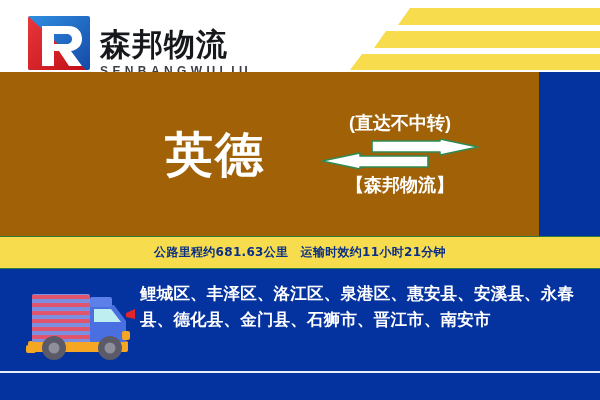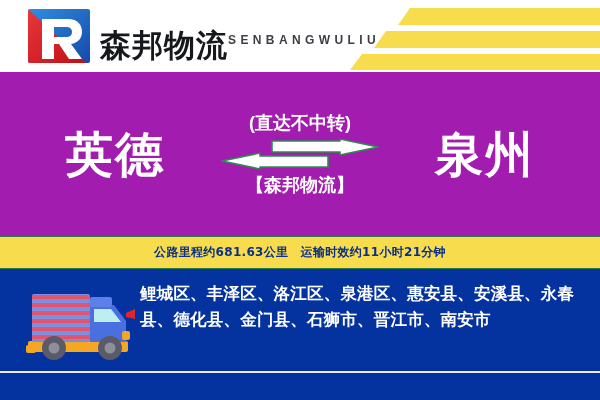--- a/index.html
+++ b/index.html
@@ -8,34 +8,34 @@
     font-family:"Liberation Sans","DejaVu Sans",sans-serif;
     background:#0433a0;
   }
   .banner{position:relative;width:600px;height:400px;overflow:hidden;background:#0433a0;}
 
   
   .header{position:absolute;left:0;top:0;width:600px;height:72px;background:#ffffff;overflow:hidden;}
   .logo-wrap{position:absolute;left:28px;top:9px;display:flex;align-items:center;}
   .logo-mark{position:relative;width:62px;height:54px;overflow:hidden;border-radius:2px;}
   .logo-mark svg{display:block;}
-  .logo-text{margin-left:10px;display:flex;justify-content:center;margin-top:20px;}
+  .logo-text{margin-left:10px;display:flex;flex-direction:column;justify-content:center;margin-top:20px;}
   .logo-cn{
     font-family:"DejaVu Sans","Liberation Sans",sans-serif;
     font-size:31px;font-weight:bold;color:#16181c;line-height:1.02;
     letter-spacing:1px;white-space:nowrap;
   }
   .logo-en{
     font-size:12px;font-weight:bold;color:#3c3f45;
     letter-spacing:4.4px;margin-top:3px;white-space:nowrap;
   }
   .stripes{position:absolute;right:0;top:0;width:260px;height:72px;}
 
   
-  .main{position:absolute;left:0;top:72px;width:600px;height:164px;background:#a21caf;}
+  .main{position:absolute;left:0;top:72px;width:539px;height:164px;background:#a16207;}
   .route{position:absolute;left:0;top:0;width:600px;height:164px;display:flex;align-items:center;justify-content:center;}
   .city{
     font-family:"DejaVu Sans","Liberation Sans",sans-serif;
     font-size:48px;font-weight:bold;color:#ffffff;line-height:1;
     letter-spacing:2px;white-space:nowrap;
   }
   .city-left{width:200px;text-align:center;}
   .city-right{width:200px;text-align:center;}
   .mid{width:170px;display:flex;flex-direction:column;align-items:center;justify-content:center;}
   .mid-top,.mid-bottom{
@@ -119,21 +119,20 @@
         <div class="mid-top">(直达不中转)</div>
         <div class="arrow-box">
           <svg width="160" height="30" viewBox="0 0 160 30" xmlns="http://www.w3.org/2000/svg">
             <polygon points="52,2 120,2 120,0 158,8 120,16 120,13 52,13" fill="#ffffff" stroke="#2f8a52" stroke-width="1.6" stroke-linejoin="round"></polygon>
             <polygon points="108,17 40,17 40,14 2,22 40,30 40,28 108,28" fill="#ffffff" stroke="#2f8a52" stroke-width="1.6" stroke-linejoin="round"></polygon>
           </svg>
         </div>
         <div class="mid-bottom">【森邦物流】</div>
       </div>
 
-      <div class="city city-right">泉州</div>
 
     </div>
   </div>
 
   <div class="infobar">
     <div class="infobar-text">公路里程约681.63公里　运输时效约11小时21分钟</div>
   </div>
 
   <div class="bottom">
 

